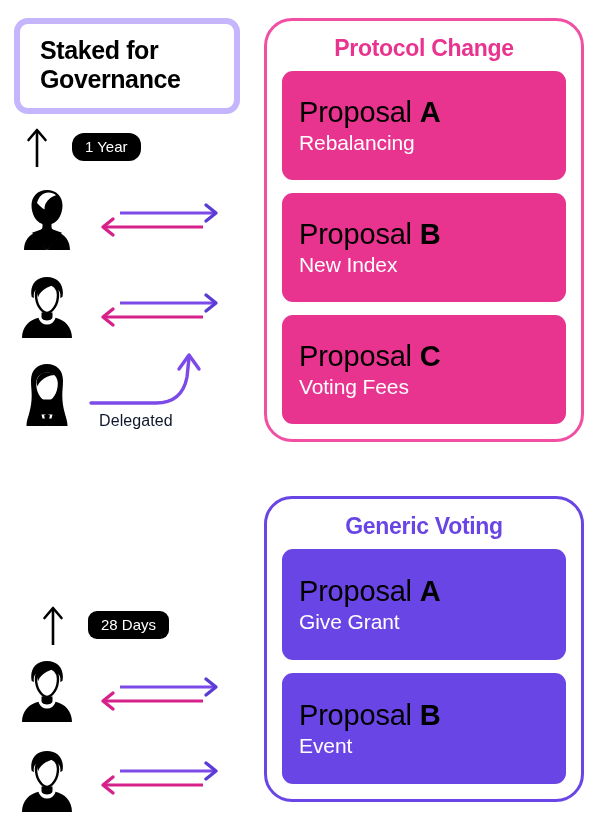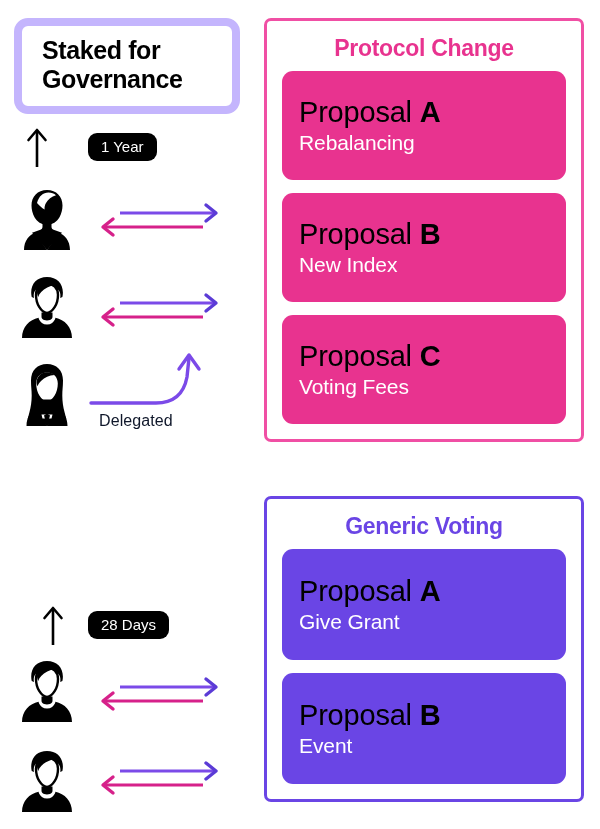--- a/index.html
+++ b/index.html
@@ -10,21 +10,21 @@
     position:relative;
     overflow:hidden;
   }
   .canvas{position:relative;width:600px;height:829px;}
 
   
   .title-box{
     position:absolute;
     box-sizing:border-box;
     background:#ffffff;
-    border:8px solid #c4b5fd;
+    border:6px solid #c4b5fd;
     border-radius:14px;
     padding:12px 16px 14px 20px;
     display:flex;
     align-items:center;
   }
   .title-text{
     font-weight:bold;
     font-size:25px;
     line-height:1.18;
     letter-spacing:-0.4px;
@@ -63,21 +63,21 @@
     font-weight:400;
     color:#0f172a;
     letter-spacing:0.1px;
   }
 
   
   .panel{
     position:absolute;
     box-sizing:border-box;
     background:#ffffff;
-    border-radius:7px;
+    border-radius:28px;
     border:3px solid;
     padding:10px 15px 15px 15px;
     display:flex;
     flex-direction:column;
   }
   .panel-title{
     text-align:center;
     font-weight:bold;
     font-size:23px;
     letter-spacing:-0.3px;
@@ -119,21 +119,21 @@
   <div class="title-box" style="left:14px;top:18px;width:226px;height:96px;">
     <div class="title-text">Staked for
 Governance</div>
   </div>
 
   <div class="badge-row" style="left:24px;top:126px;">
     <svg class="up-arrow" viewBox="0 0 26 42">
       <line x1="13" y1="41" x2="13" y2="5" stroke="#000" stroke-width="2.6"></line>
       <polyline points="4.5,14 13,4 21.5,14" fill="none" stroke="#000" stroke-width="2.6" stroke-linecap="round" stroke-linejoin="round"></polyline>
     </svg>
-    <div class="pill" style="margin-left:38px;">1 Year</div>
+    <div class="pill" style="margin-left:22px;border-radius:12px;">1 Year</div>
   </div>
 
   <div class="avatar" style="left:18px;top:186px;">
     <svg viewBox="0 0 58 64">
       <path d="M29 4c-9.5 0-15.5 6.6-15.5 15.4 0 3.6 1.1 8.5 3 11.9 2.4 4.3 7 7.6 12.5 7.6s10.1-3.3 12.5-7.6c1.9-3.4 3-8.3 3-11.9C44.5 10.6 38.5 4 29 4z" fill="#000"></path>
       <path d="M19 17c2-7 6-10.5 11.5-10.5 3 0 5.5 1 7.5 2.8-4.5 1.2-8 4.3-10 7.6-1.2 2-1.6 4.2-1.4 6.6-2.8-1.6-5.5-4.2-7.6-6.5z" fill="#fff"></path>
       <path d="M24.5 35.5v5.2c0 1.4-.8 2.6-2.1 3.1L14 46.8 29 64l15-17.2-8.4-3c-1.3-.5-2.1-1.7-2.1-3.1v-5.2z" fill="#000"></path>
       <path d="M6 64c0-9.6 5.2-15.3 12-17.6l8.6 6.2L24 57l5 7H6z" fill="#000"></path>
       <path d="M52 64c0-9.6-5.2-15.3-12-17.6l-8.6 6.2L34 57l-5 7h23z" fill="#000"></path>
       <path d="M26.4 52.6 29 64l2.6-11.4L29 49.8z" fill="#000"></path>

